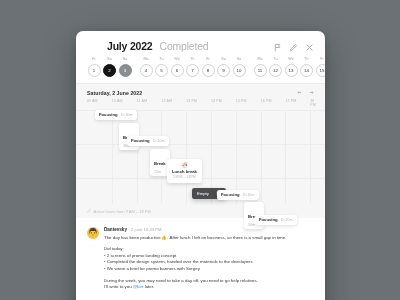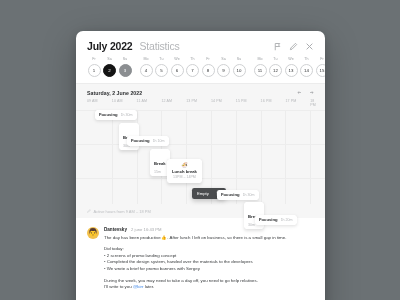--- a/index.html
+++ b/index.html
@@ -18,22 +18,23 @@
     left: 76px; top: 31px;
     width: 249px; height: 290px;
     background: #ffffff;
     border-radius: 7px 7px 0 0;
     box-shadow: 0 10px 34px rgba(0,0,0,.26), 0 2px 8px rgba(0,0,0,.14);
     overflow: hidden;
   }
 
   
   .hdr {
-    display: flex; align-items: center;
+    display: flex; align-items: flex-end;
     padding: 9px 11px 3px 11px;
+    margin-left: 20px;
   }
   .hdr-title {
     font-size: 10.5px; font-weight: bold; color: #1c1c1e;
     letter-spacing: -.2px;
   }
   .hdr-sub {
     font-size: 10.5px; color: #b3b5b8; margin-left: 7px; letter-spacing: -.2px;
   }
   .hdr-icons { margin-left: auto; display: flex; align-items: center; gap: 7px; }
   .hdr-icons .ic { width: 9px; height: 9px; color: #a9abae; display: block; }
@@ -143,21 +144,21 @@
   .c-link { color: #2f7fe8; }
 </style>
 </head>
 <body>
 
 <div id="app">
   <div class="window">
 
     <div class="hdr">
       <div class="hdr-title">July 2022</div>
-      <div class="hdr-sub">Statistics</div>
+      <div class="hdr-sub">Completed</div>
       <div class="hdr-icons">
         <span class="ic">
           <svg viewBox="0 0 12 12" fill="none" stroke="currentColor" stroke-width="1.2">
             <path d="M3 11V2h6l-1.6 2L9 6H3"></path>
           </svg>
         </span>
         <span class="ic">
           <svg viewBox="0 0 12 12" fill="none" stroke="currentColor" stroke-width="1.2">
             <path d="M8.6 1.8l1.6 1.6L4 9.6l-2.2.6.6-2.2z"></path>
           </svg>

